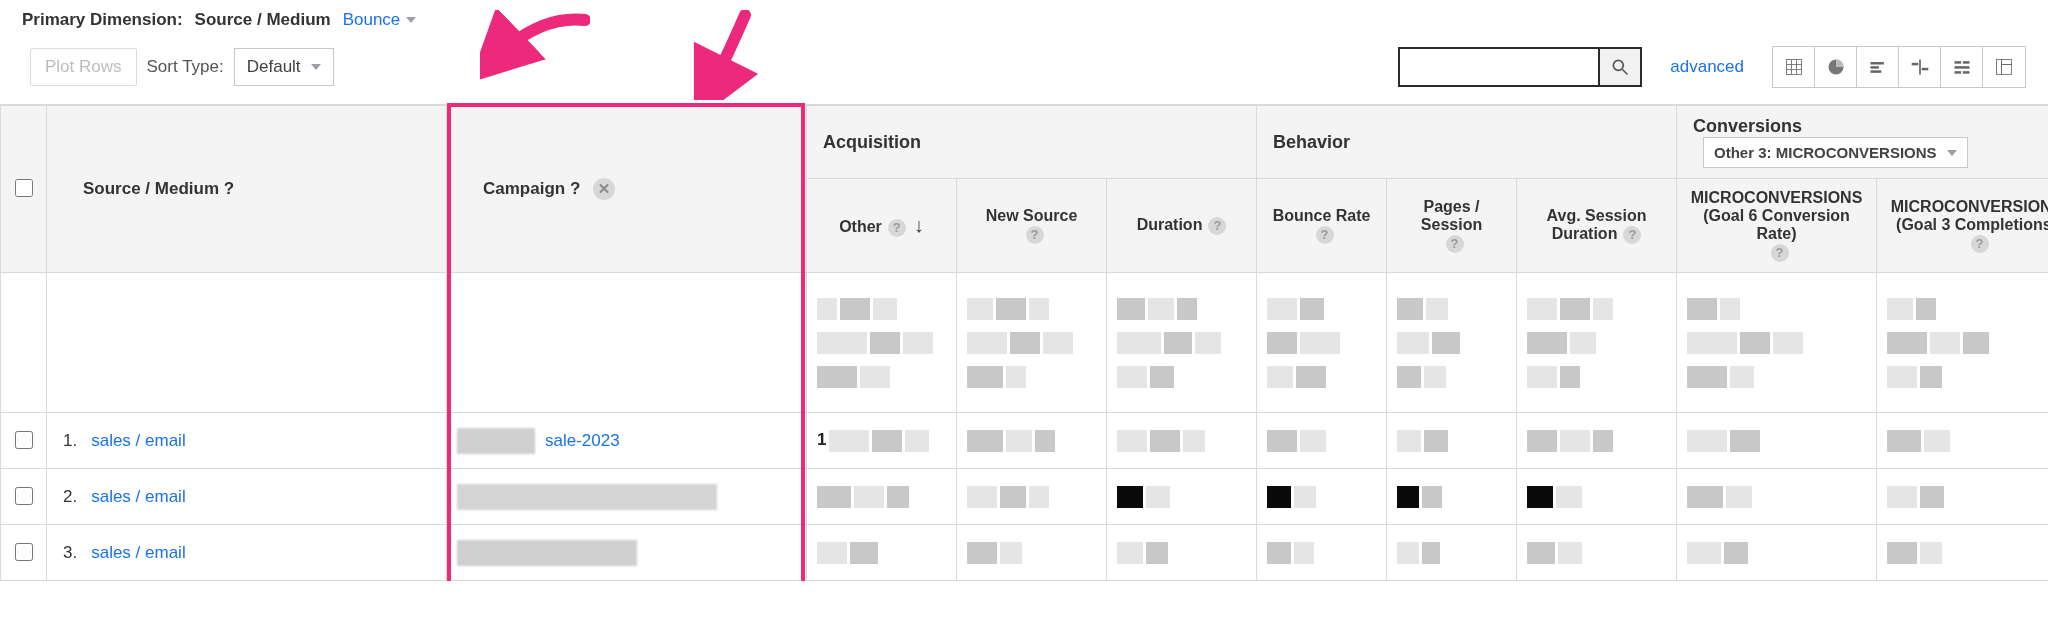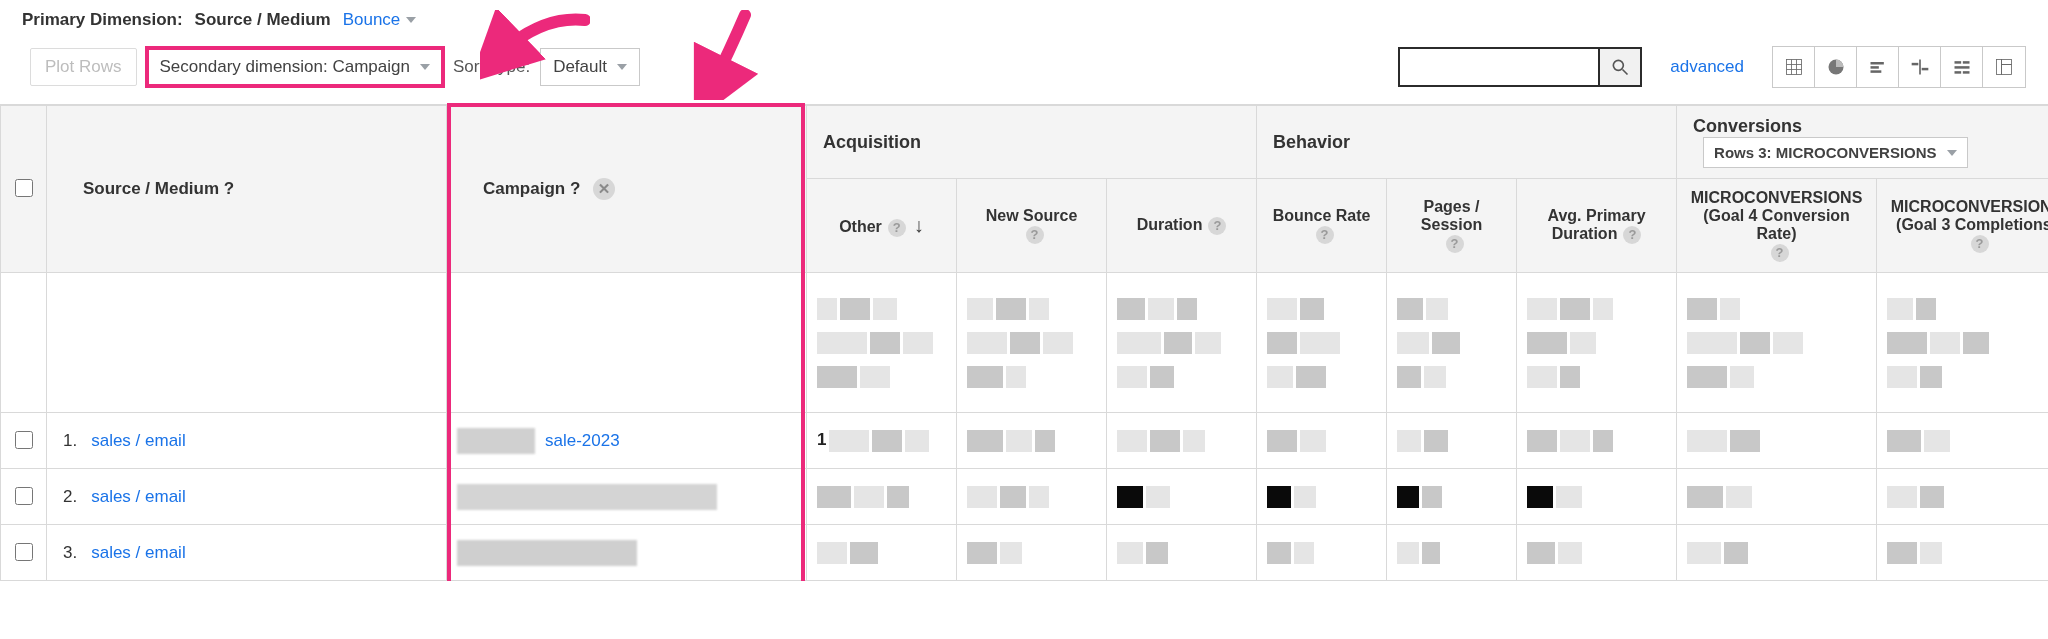--- a/index.html
+++ b/index.html
@@ -120,24 +120,20 @@
     <span class="dim-active">Source / Medium</span>
     <span class="link-blue">
       <span>Bounce</span>
       <span class="caret-down"></span>
     </span>
   </div>
 
   <div class="row2" style="position:relative;">
     <button class="btn-disabled">Plot Rows</button>
 
-    <div class="dropdown highlight-box" style="min-width:290px;">
-      <span>Secondary dimension: Campaign</span>
-      <span class="caret-down"></span>
-    </div>
 
     <span class="sort-label">Sort Type:</span>
     <div class="dropdown">
       <span>Default</span>
       <span class="caret-down"></span>
     </div>
 
     <svg style="position:absolute; left:480px; top:-28px;" width="110" height="70" viewBox="0 0 110 70">
       <defs>
           <marker id="ah1" markerWidth="6" markerHeight="6" refX="3" refY="3" orient="auto">
@@ -242,33 +238,33 @@
         <th rowspan="2" class="dim-head">
           <span>Campaign</span>
           <span class="help">?</span>
           <span class="close-x">✕</span>
         </th>
         <th colspan="3" class="group-head">Acquisition</th>
         <th colspan="3" class="group-head">Behavior</th>
         <th colspan="2" class="group-head">
           <span>Conversions</span>
           <span class="conv-select">
-            <span>Rows 3: MICROCONVERSIONS</span>
+            <span>Other 3: MICROCONVERSIONS</span>
             <span class="caret-down"></span>
           </span>
         </th>
       </tr>
       <tr>
         <th class="sub-head"><span>Other</span><span class="help">?</span><span class="sort-arrow">↓</span></th>
         <th class="sub-head"><span>New Source</span><br><span class="help">?</span></th>
         <th class="sub-head"><span>Duration</span><span class="help">?</span></th>
         <th class="sub-head"><span>Bounce Rate</span><br><span class="help">?</span></th>
         <th class="sub-head"><span>Pages / Session</span><br><span class="help">?</span></th>
-        <th class="sub-head"><span>Avg. Primary Duration</span><span class="help">?</span></th>
-        <th class="sub-head"><span>MICROCONVERSIONS (Goal 4 Conversion Rate)</span><br><span class="help">?</span></th>
+        <th class="sub-head"><span>Avg. Session Duration</span><span class="help">?</span></th>
+        <th class="sub-head"><span>MICROCONVERSIONS (Goal 6 Conversion Rate)</span><br><span class="help">?</span></th>
         <th class="sub-head"><span>MICROCONVERSIONS (Goal 3 Completions)</span><br><span class="help">?</span></th>
       </tr>
     </thead>
     <tbody>
 
       <tr class="summary-row">
         <td></td>
           <td></td>
           <td></td>
         <td>

